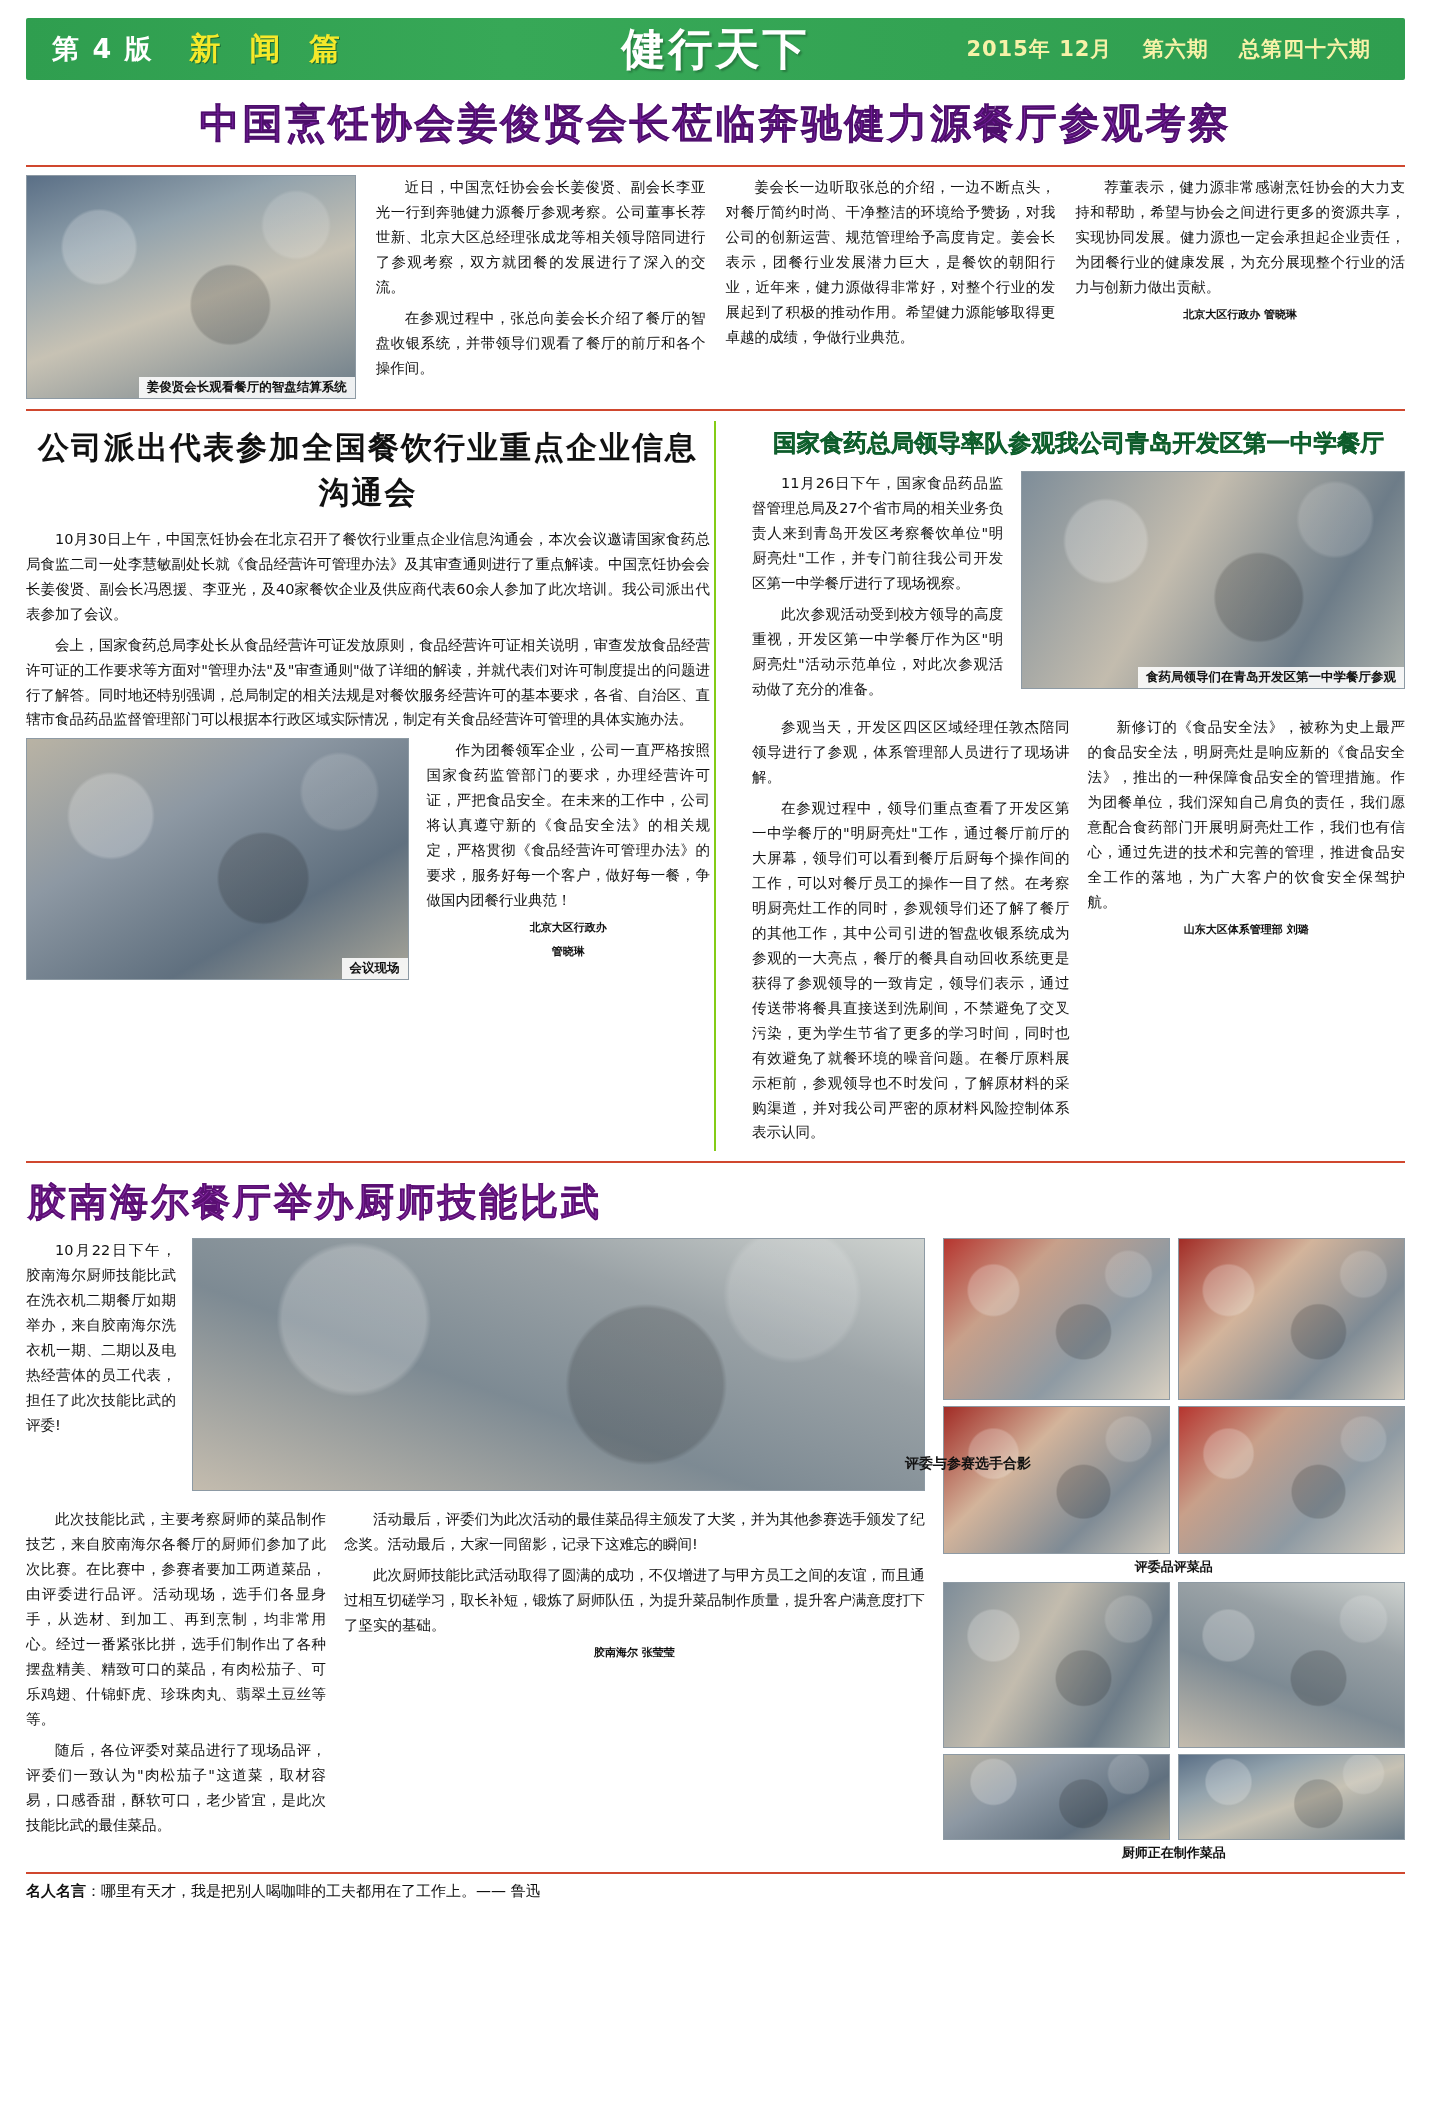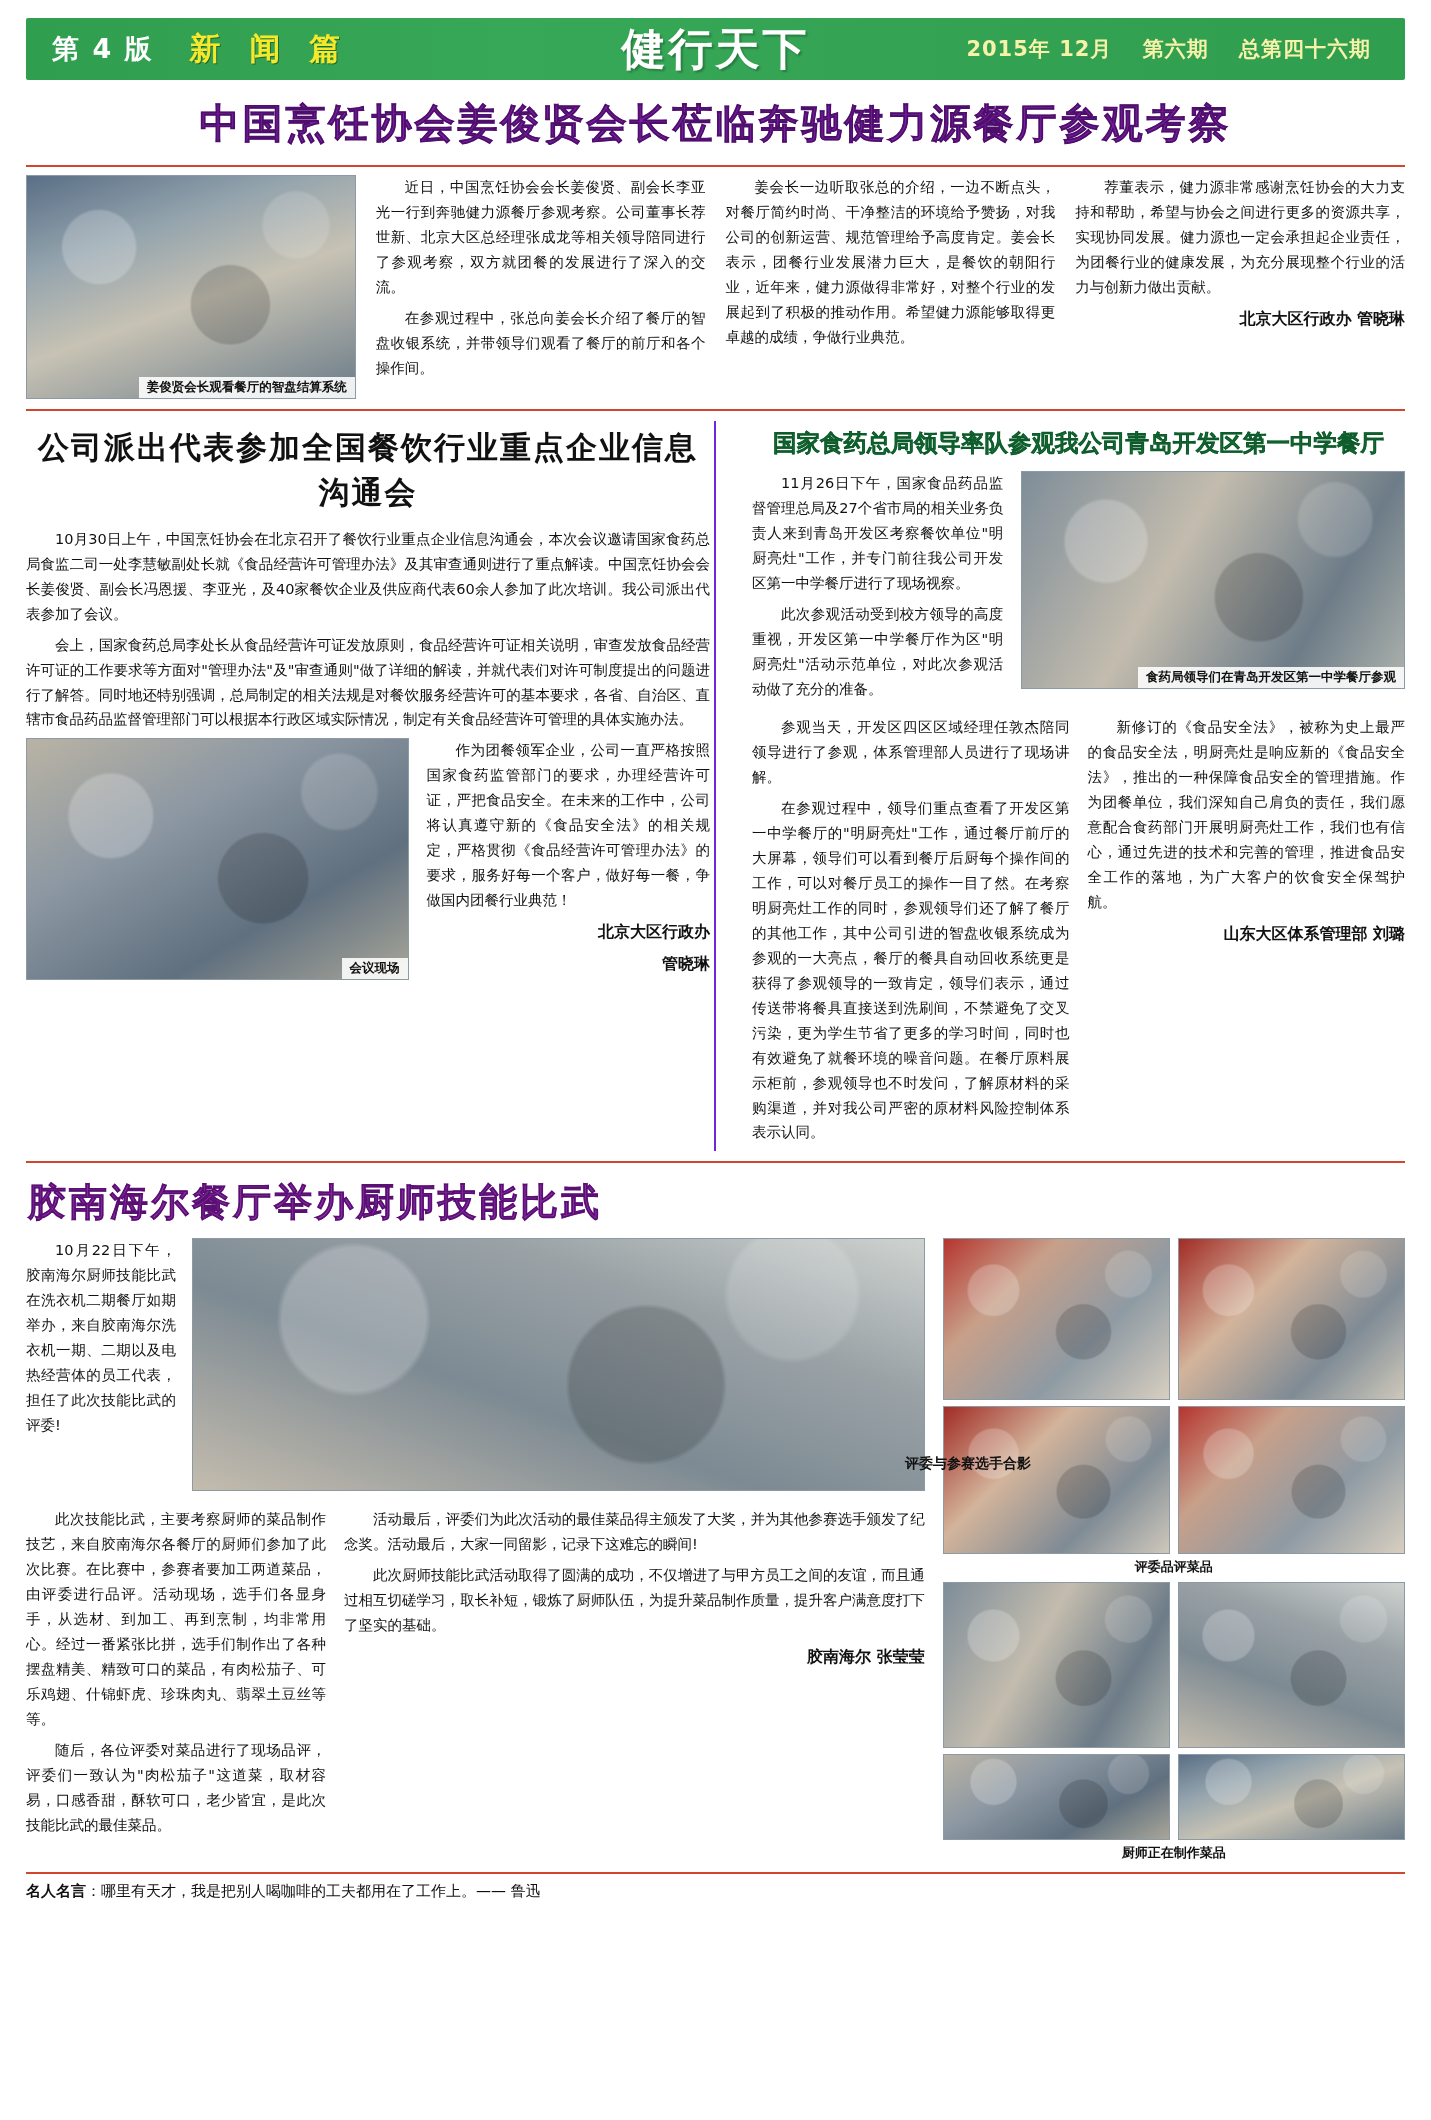--- a/index.html
+++ b/index.html
@@ -96,22 +96,22 @@
     font-family: "DejaVu Sans", sans-serif;
     font-size: 14.5px;
     line-height: 1.72;
     text-align: justify;
     margin: 0 0 6px 0;
     text-indent: 2em;
     color: #111;
   }
   .sig {
     font-family: "DejaVu Sans", sans-serif;
-    font-size: 16px;
-    text-align: right;
+    font-size: 11px;
+    text-align: center;
     font-weight: bold;
     margin-top: 6px;
     line-height: 1.6;
   }
 
   
   .photo {
     position: relative;
     width: 100%;
     background: #9aa7b0;
@@ -148,21 +148,21 @@
     position: absolute; inset: 0;
     background:
       radial-gradient(circle at 22% 32%, rgba(255,255,255,.22) 0 12%, transparent 13%),
       radial-gradient(circle at 62% 58%, rgba(0,0,0,.16) 0 16%, transparent 17%),
       radial-gradient(circle at 82% 22%, rgba(255,255,255,.15) 0 10%, transparent 11%);
     pointer-events: none;
   }
 
   
   .two-col-wrap { display: flex; gap: 0; margin-top: 10px; }
-  .left-block { width: 690px; padding-right: 4px; border-right: 2px solid #6d28d9; }
+  .left-block { width: 690px; padding-right: 4px; border-right: 2px solid #84cc16; }
   .right-block { width: 689px; padding-left: 36px; }
 
   .hl-black {
     text-align: center;
     font-family: "DejaVu Serif", serif;
     font-weight: bold;
     font-size: 31px;
     letter-spacing: 2px;
     line-height: 1.45;
     color: #111;

